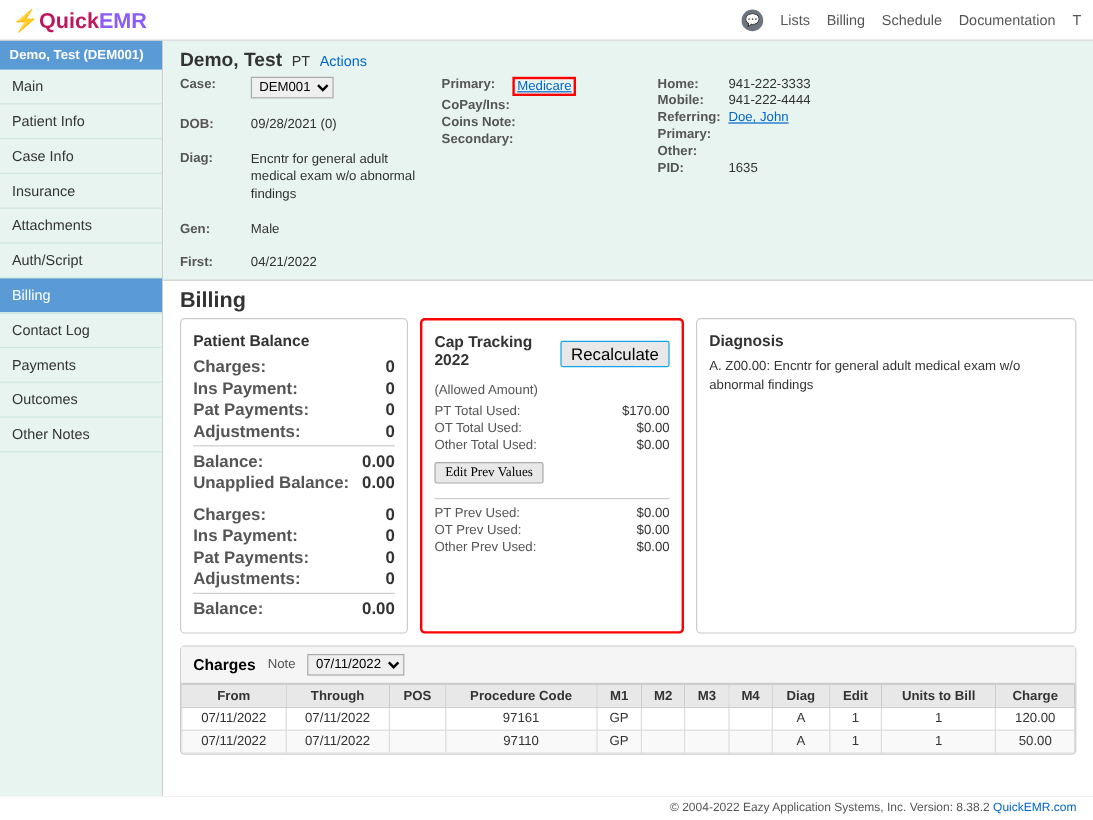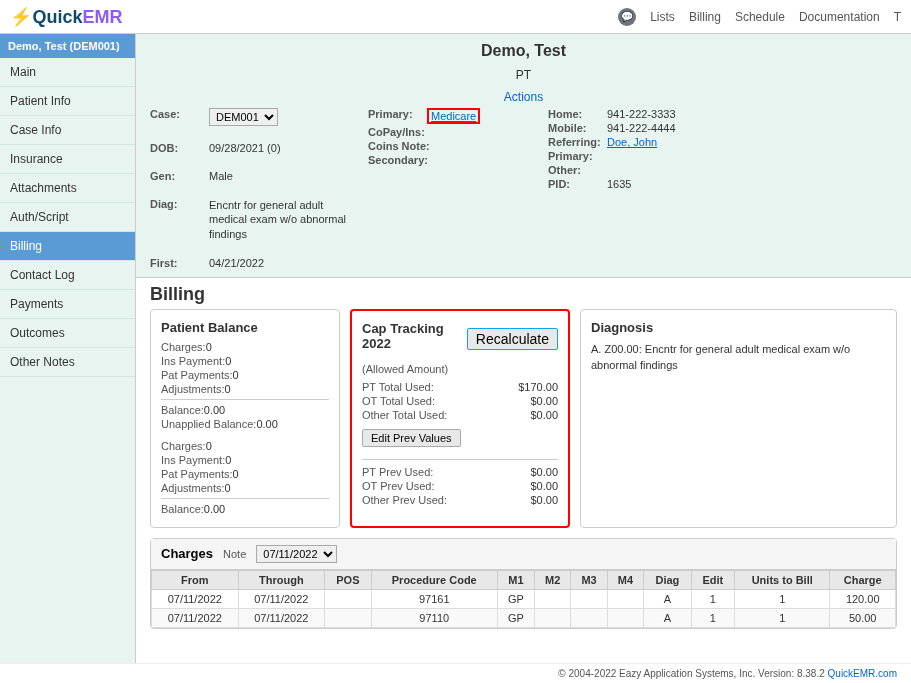--- a/index.html
+++ b/index.html
@@ -86,21 +86,20 @@
     .patient-header {
       background: #e8f4f0;
       padding: 8px 14px;
       border-bottom: 1px solid #ccc;
     }
     .patient-header-top {
       display: flex;
       align-items: center;
       gap: 8px;
       margin-bottom: 4px;
-      flex-direction: column;
     }
     .patient-name {
       font-size: 16px;
       font-weight: bold;
       color: #333;
     }
     .patient-badge {
       font-size: 12px;
       color: #333;
     }
@@ -156,23 +155,24 @@
       color: #333;
       margin-bottom: 6px;
     }
 
     
     .balance-card {
       width: 190px;
     }
     .balance-row {
       display: flex;
-      justify-content: flex-start;
+      justify-content: space-between;
       margin-bottom: 2px;
-      font-size: 11px;
+      font-size: 14px;
+      font-weight: bold;
     }
     .balance-label { color: #555; }
     .balance-value { color: #333; }
     .balance-divider { border-top: 1px solid #ccc; margin: 4px 0; }
 
     
     .cap-card {
       width: 220px;
       border: 2px solid red !important;
     }
@@ -201,20 +201,21 @@
     }
     .btn-edit-prev {
       background: #e8e8e8;
       border: 1px solid #aaa;
       padding: 2px 8px;
       font-size: 11px;
       cursor: pointer;
       border-radius: 2px;
       margin: 6px 0;
       display: inline-block;
+      font-family: Liberation Serif, serif;
     }
     .cap-divider { border-top: 1px solid #ccc; margin: 6px 0; }
 
     
     .diag-card {
       flex: 1;
     }
     .diag-text { font-size: 11px; color: #333; line-height: 1.5; }
 
     
@@ -285,21 +286,21 @@
     .footer a { color: #0066cc; text-decoration: none; }
 
     
     .ins-balance-section { margin-top: 10px; }
   </style>
 </head>
 <body>
 
 <div class="top-nav">
   <div class="logo">
-    <span style="color:#00aacc;">⚡</span><span style="font-weight:bold;color:#0c4a6e;">Quick</span><span style="font-weight:bold;color:#8b5cf6;">EMR</span>
+    <span style="color:#00aacc;">⚡</span><span style="font-weight:bold;color:#be185d;">Quick</span><span style="font-weight:bold;color:#8b5cf6;">EMR</span>
   </div>
   <div class="top-nav-links">
     <span class="chat-icon">💬</span>
     <span>Lists</span>
     <span>Billing</span>
     <span>Schedule</span>
     <span>Documentation</span>
     <span>T</span>
   </div>
 </div>
@@ -335,27 +336,27 @@
           <div class="detail-row">
             <span class="detail-label">Case:</span>
             <select class="case-select">
               <option>DEM001</option>
             </select>
           </div>
           <div class="detail-row">
             <span class="detail-label">DOB:</span>
             <span class="detail-value">09/28/2021 (0)</span>
           </div>
-          <div class="detail-row">
-            <span class="detail-label">Gen:</span>
-            <span class="detail-value">Male</span>
-          </div>
           <div class="detail-row" style="align-items:flex-start;">
             <span class="detail-label">Diag:</span>
             <span class="detail-value" style="max-width:140px; line-height:1.3;">Encntr for general adult medical exam w/o abnormal findings</span>
+          </div>
+          <div class="detail-row">
+            <span class="detail-label">Gen:</span>
+            <span class="detail-value">Male</span>
           </div>
           <div class="detail-row">
             <span class="detail-label">First:</span>
             <span class="detail-value">04/21/2022</span>
           </div>
         </div>
 
         <div style="display:flex; flex-direction:column; gap:2px; padding-left:8px;">
           <div class="detail-row">
             <span class="detail-label">Primary:</span>

